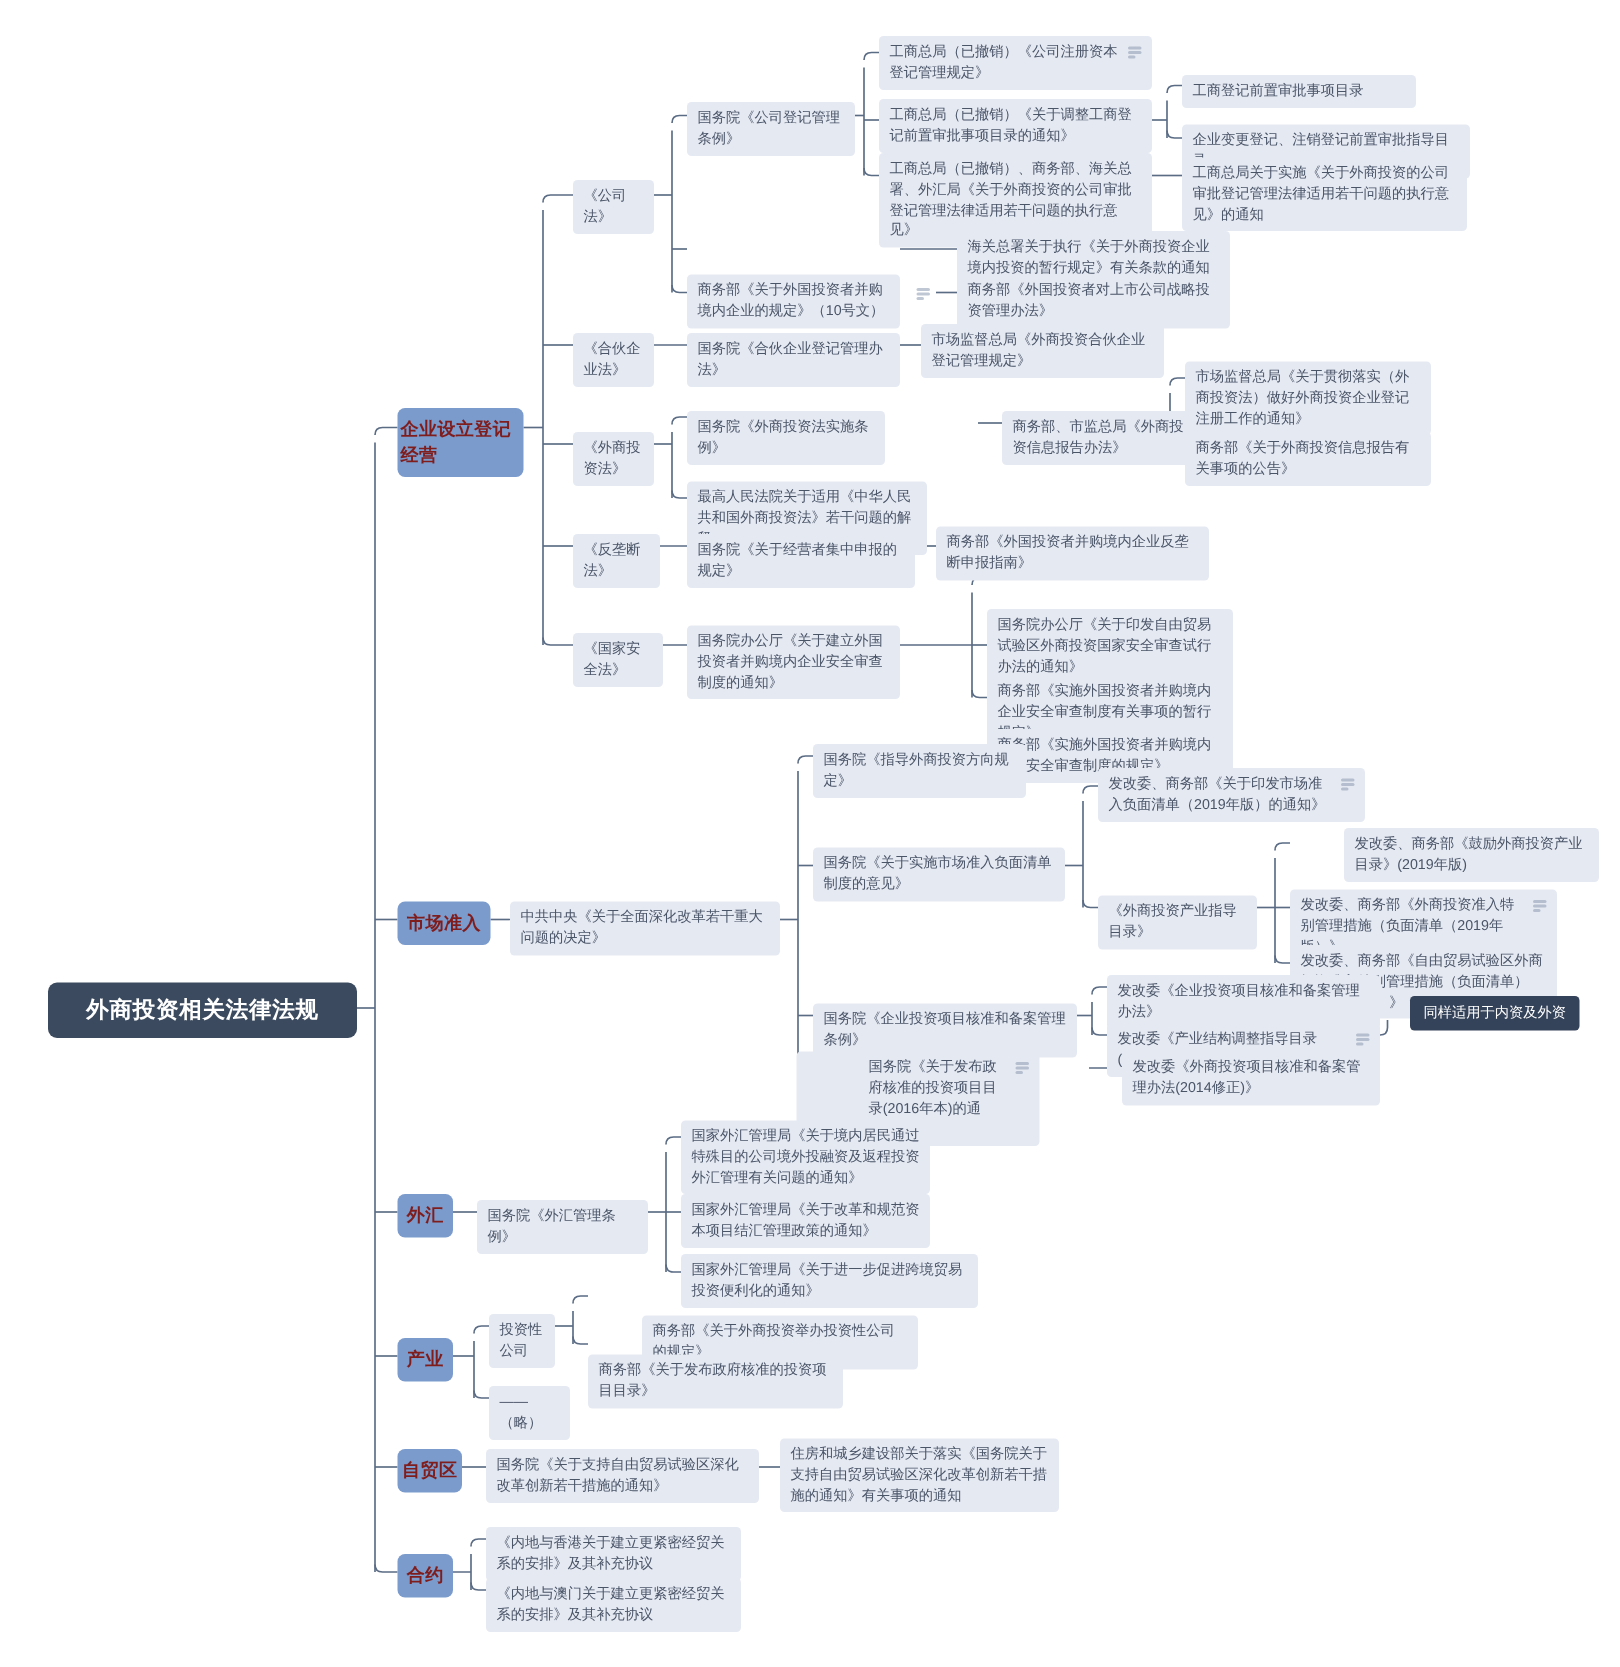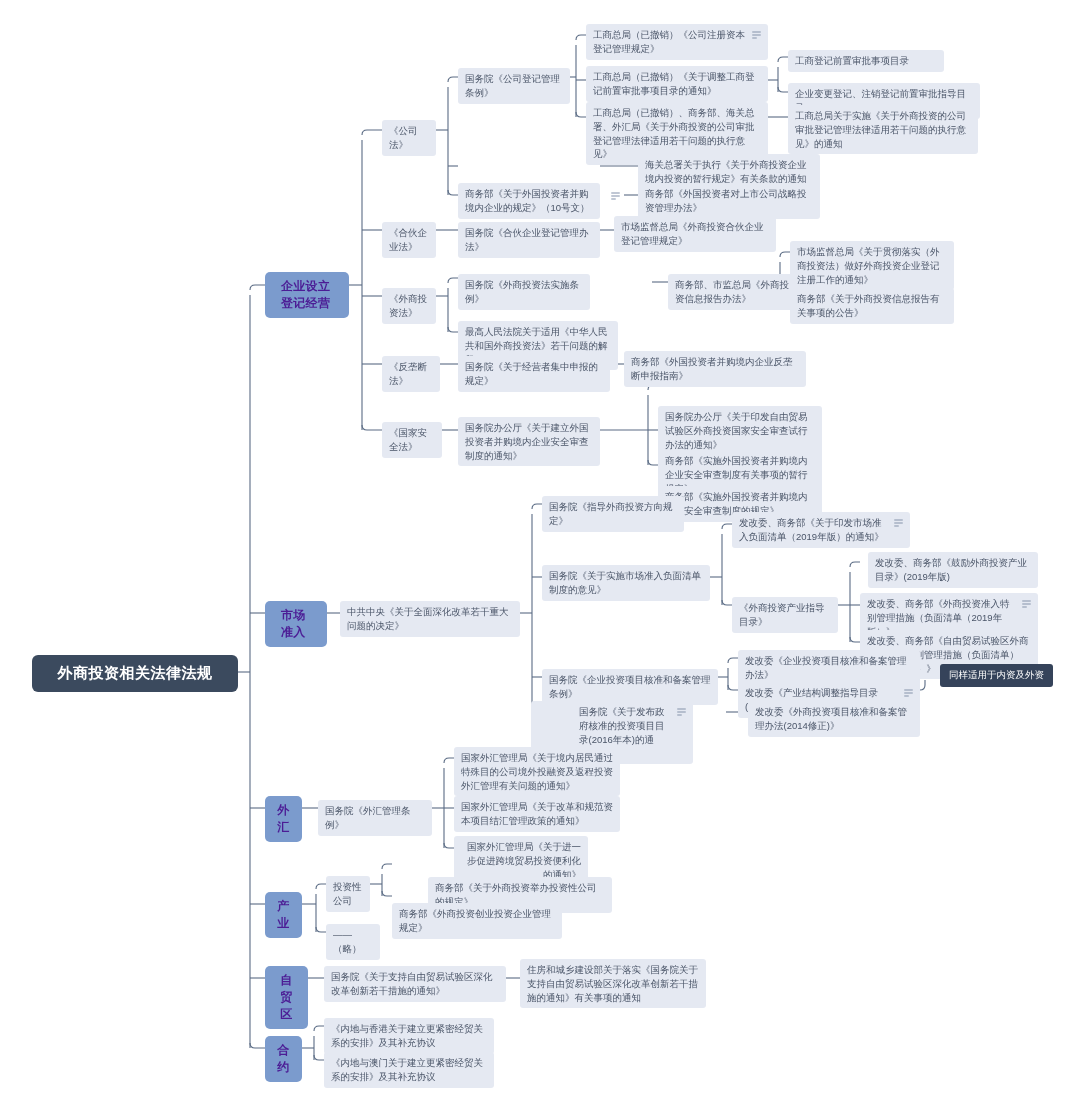--- a/index.html
+++ b/index.html
@@ -35,24 +35,24 @@
     font-weight: bold;
     font-size: 15px;
     letter-spacing: 0.5px;
     padding: 9px 13px;
     border-radius: 6px;
     justify-content: center;
   }
   
   .node.cat {
     background: #7b9bcd;
-    color: #4c1d95;
+    color: #7f1d1d;
     font-weight: bold;
     font-size: 12px;
-    padding: 6px 16px;
+    padding: 6px 2px;
     border-radius: 5px;
     justify-content: center;
     letter-spacing: 0.3px;
   }
   
   .node.leaf {
     background: #e5e9f2;
     color: #4a5568;
     font-size: 9.5px;
     line-height: 1.45;
@@ -368,21 +368,21 @@
       <span class="noteicon">
           <i></i>
           <i></i>
           <i></i>
         </span>
     </div>
   </div>
   <div class="node leaf" style="left:732px; top:597px; width:106px;">
     <span class="txt">《外商投资产业指导目录》</span>
   </div>
-  <div class="node leaf" style="left:868px; top:552px; width:170px;">
+  <div class="node leaf" style="left:896px; top:552px; width:170px;">
     <span class="txt">发改委、商务部《鼓励外商投资产业目录》(2019年版)</span>
   </div>
   <div class="node leaf" style="left:860px; top:593px; width:178px;">
     <div class="rowwrap">
       <span class="txt">发改委、商务部《外商投资准入特别管理措施（负面清单（2019年版）》</span>
       <span class="noteicon">
           <i></i>
           <i></i>
           <i></i>
         </span>
@@ -428,32 +428,32 @@
 
   <div class="node leaf" style="left:318px; top:800px; width:114px;">
     <span class="txt">国务院《外汇管理条例》</span>
   </div>
   <div class="node leaf" style="left:454px; top:747px; width:166px;">
     <span class="txt">国家外汇管理局《关于境内居民通过特殊目的公司境外投融资及返程投资外汇管理有关问题的通知》</span>
   </div>
   <div class="node leaf" style="left:454px; top:796px; width:166px;">
     <span class="txt">国家外汇管理局《关于改革和规范资本项目结汇管理政策的通知》</span>
   </div>
-  <div class="node leaf" style="left:454px; top:836px; width:134px;text-align:right;">
+  <div class="node leaf" style="left:454px; top:836px; width:198px;">
     <span class="txt">国家外汇管理局《关于进一步促进跨境贸易投资便利化的通知》</span>
   </div>
 
   <div class="node leaf" style="left:326px; top:876px; width:44px;">
     <span class="txt">投资性公司</span>
   </div>
   <div class="node leaf" style="left:392px; top:877px; width:184px;margin-left:36px;">
     <span class="txt">商务部《关于外商投资举办投资性公司的规定》</span>
   </div>
   <div class="node leaf" style="left:392px; top:903px; width:170px;">
-    <span class="txt">商务部《外商投资创业投资企业管理规定》</span>
+    <span class="txt">商务部《关于发布政府核准的投资项目目录》</span>
   </div>
   <div class="node leaf" style="left:326px; top:924px; width:54px;">
     <span class="txt">——（略）</span>
   </div>
 
   <div class="node leaf" style="left:324px; top:966px; width:182px;">
     <span class="txt">国务院《关于支持自由贸易试验区深化改革创新若干措施的通知》</span>
   </div>
   <div class="node leaf" style="left:520px; top:959px; width:186px;">
     <span class="txt">住房和城乡建设部关于落实《国务院关于支持自由贸易试验区深化改革创新若干措施的通知》有关事项的通知</span>

